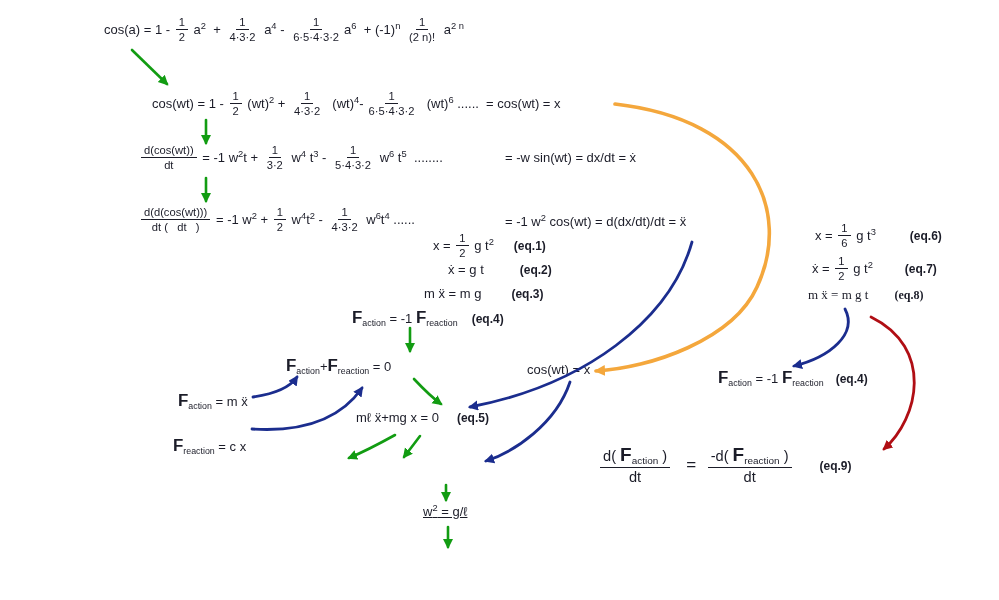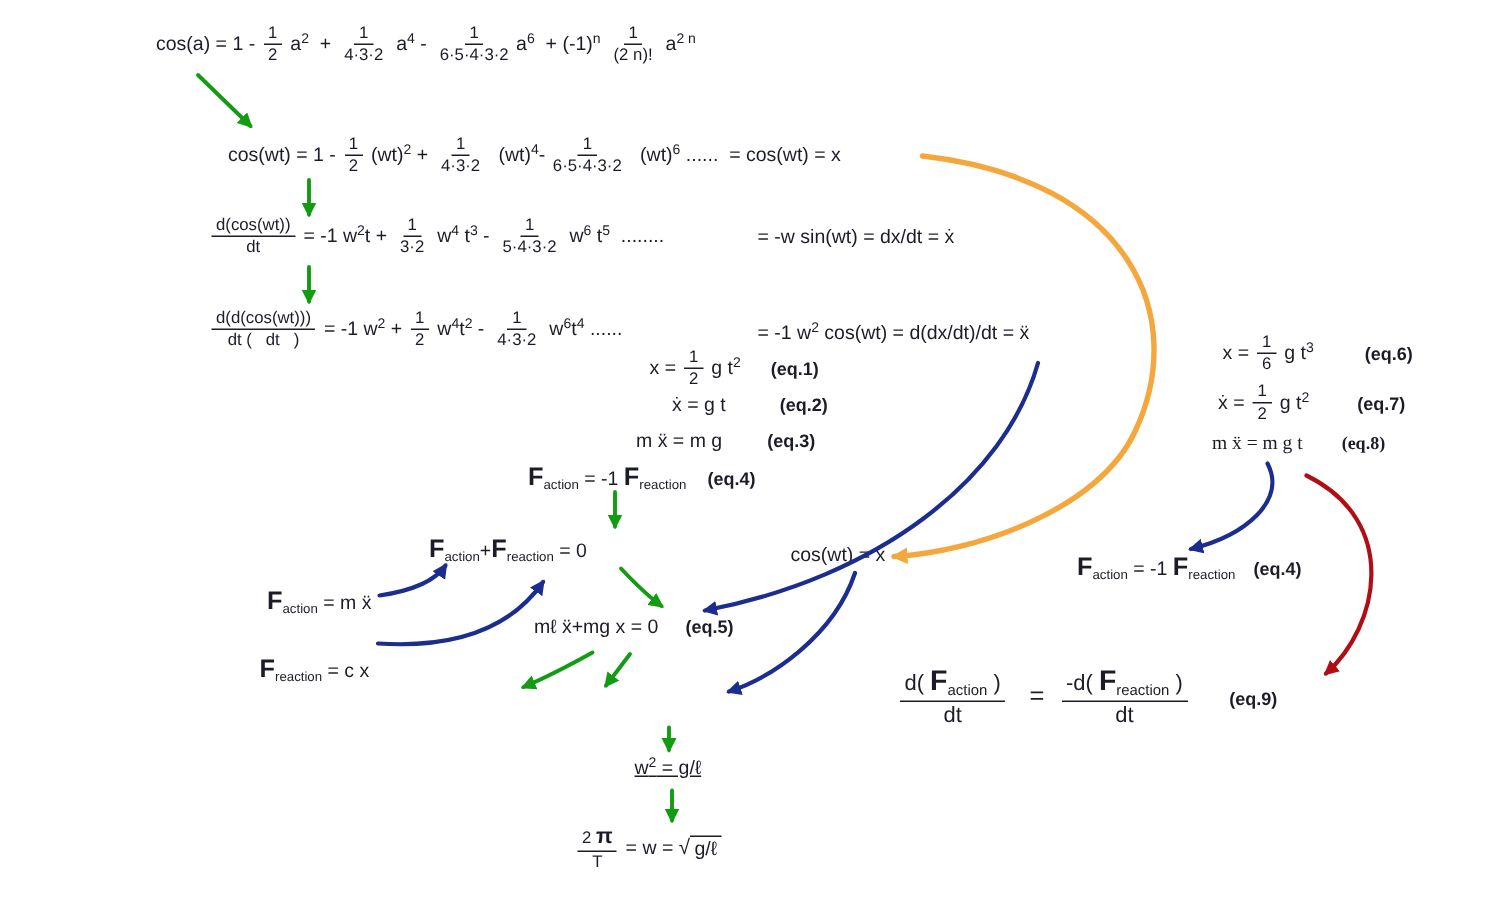--- a/index.html
+++ b/index.html
@@ -81,19 +81,18 @@
     <div class="eq" style="left: 433px; top: 232px;"><span class="t">x = </span><span class="frac"><span class="fn">1</span><span class="fd">2</span></span><span class="t"> g t</span><span class="sup">2</span><span class="lbl" style="margin-left: 20px;">(eq.1)</span></div>
     <div class="eq" style="left: 448px; top: 262px;"><span class="t">ẋ = g t</span><span class="lbl" style="margin-left: 36px;">(eq.2)</span></div>
     <div class="eq" style="left: 424px; top: 286px;"><span class="t">m ẍ = m g</span><span class="lbl" style="margin-left: 30px;">(eq.3)</span></div>
     <div class="eq" style="left: 352px; top: 308px;"><span class="bF">F</span><span class="sub">action</span><span class="t"> = -1 </span><span class="bF">F</span><span class="sub">reaction</span><span class="lbl" style="margin-left: 14px;">(eq.4)</span></div>
     <div class="eq" style="left: 286px; top: 356px;"><span class="bF">F</span><span class="sub">action</span><span class="t">+</span><span class="bF">F</span><span class="sub">reaction</span><span class="t"> = 0</span></div>
     <div class="eq" style="left: 178px; top: 391px;"><span class="bF">F</span><span class="sub">action</span><span class="t"> = m ẍ</span></div>
     <div class="eq" style="left: 173px; top: 436px;"><span class="bF">F</span><span class="sub">reaction</span><span class="t"> = c x</span></div>
     <div class="eq" style="left: 356px; top: 410px;"><span class="t">mℓ ẍ+mg x = 0</span><span class="lbl" style="margin-left: 18px;">(eq.5)</span></div>
     <div class="eq" style="left: 527px; top: 362px;"><span class="t">cos(wt) = x</span></div>
     <div class="eq" style="left: 423px; top: 503px; text-decoration: underline;"><span class="t">w</span><span class="sup">2</span><span class="t"> = g/ℓ</span></div>
-    <div class="eq" style="left: 383px; top: 550px;"><span class="frac"><span class="fn"><span class="t">2 </span><span class="bF">π</span></span><span class="fd">T</span></span><span class="t"> = w = </span><span class="sqrt"><span class="rad">√</span><span class="sbar">g/ℓ</span></span></div>
     <div class="eq" style="left: 815px; top: 222px;"><span class="t">x = </span><span class="frac"><span class="fn">1</span><span class="fd">6</span></span><span class="t"> g t</span><span class="sup">3</span><span class="lbl" style="margin-left: 34px;">(eq.6)</span></div>
     <div class="eq" style="left: 812px; top: 255px;"><span class="t">ẋ = </span><span class="frac"><span class="fn">1</span><span class="fd">2</span></span><span class="t"> g t</span><span class="sup">2</span><span class="lbl" style="margin-left: 32px;">(eq.7)</span></div>
     <div class="eq" style="left: 808px; top: 287px; font-family: Liberation Serif, serif;"><span class="t">m ẍ = m g t</span><span class="lbl" style="margin-left: 26px;">(eq.8)</span></div>
     <div class="eq" style="left: 718px; top: 368px;"><span class="bF">F</span><span class="sub">action</span><span class="t"> = -1 </span><span class="bF">F</span><span class="sub">reaction</span><span class="lbl" style="margin-left: 12px;">(eq.4)</span></div>
     <div class="eq" style="left: 598px; top: 444px; font-size: 17px;"><span class="frac"><span class="fn"><span class="t">d( </span><span class="bF">F</span><span class="sub">action</span><span class="t"> )</span></span><span class="fd">dt</span></span><span class="t">   =  </span><span class="frac"><span class="fn"><span class="t">-d( </span><span class="bF">F</span><span class="sub">reaction</span><span class="t"> )</span></span><span class="fd">dt</span></span><span class="lbl" style="margin-left: 26px;">(eq.9)</span></div>
   </div>
 
 </body></html>

